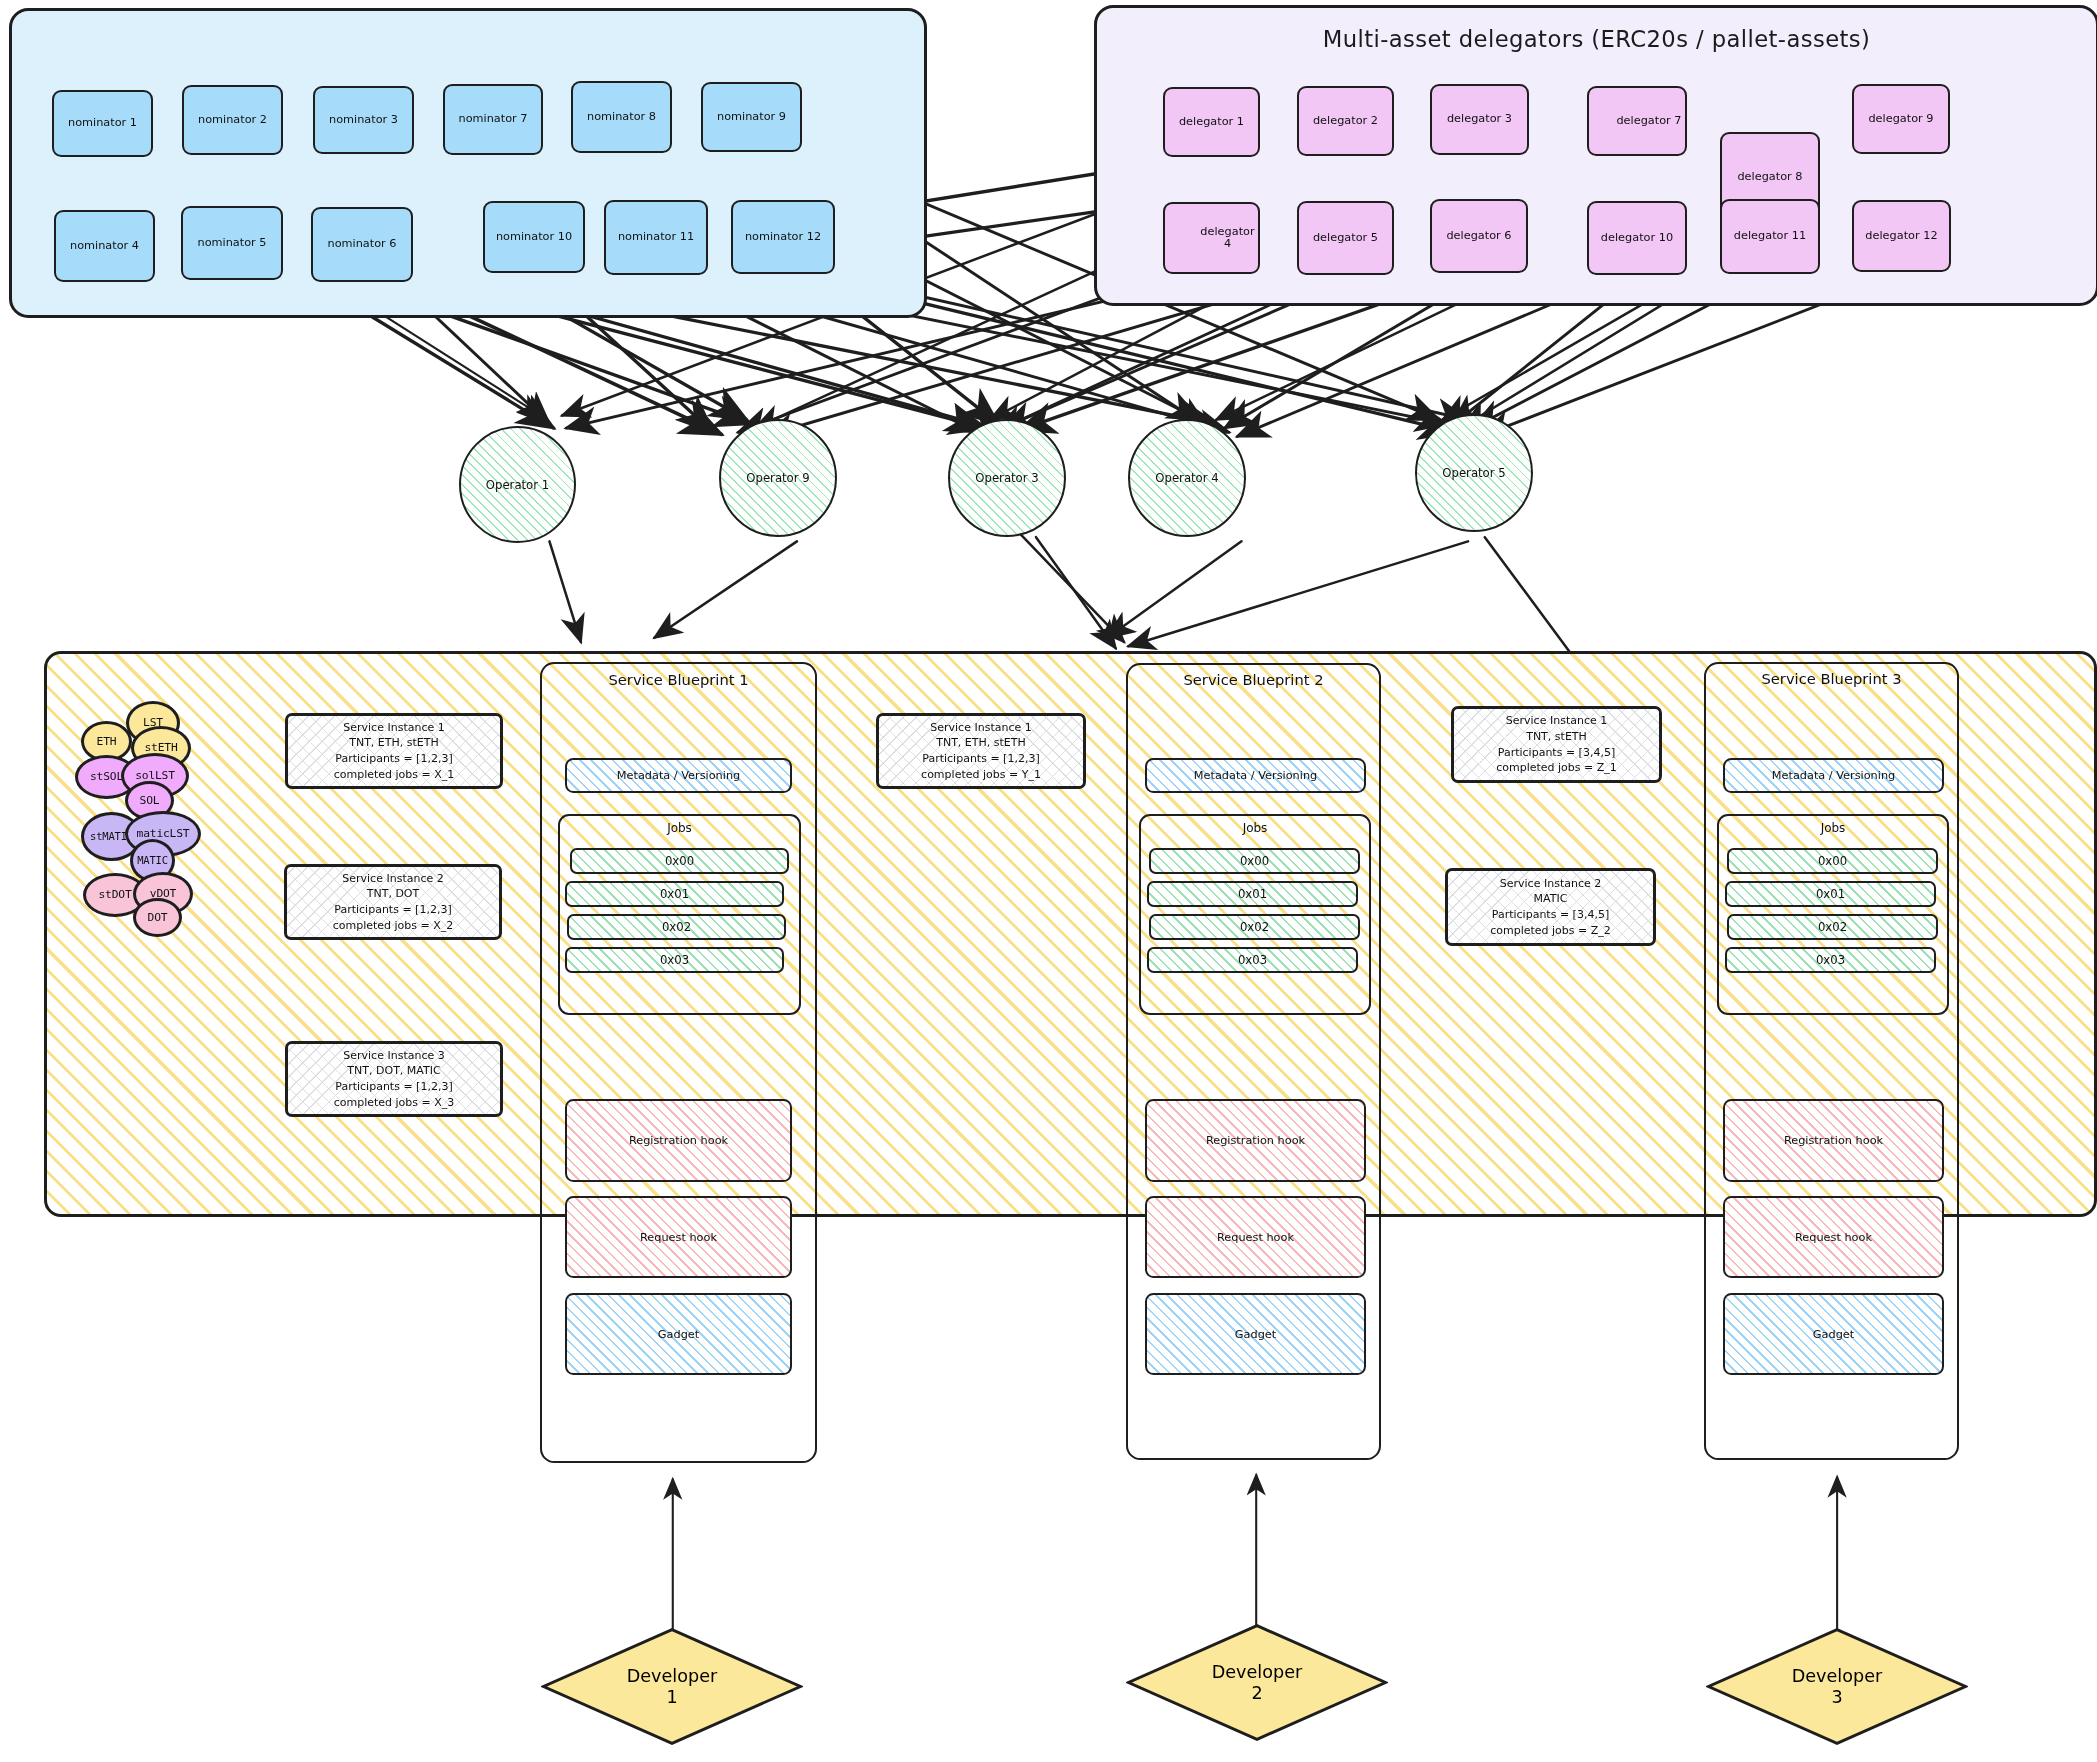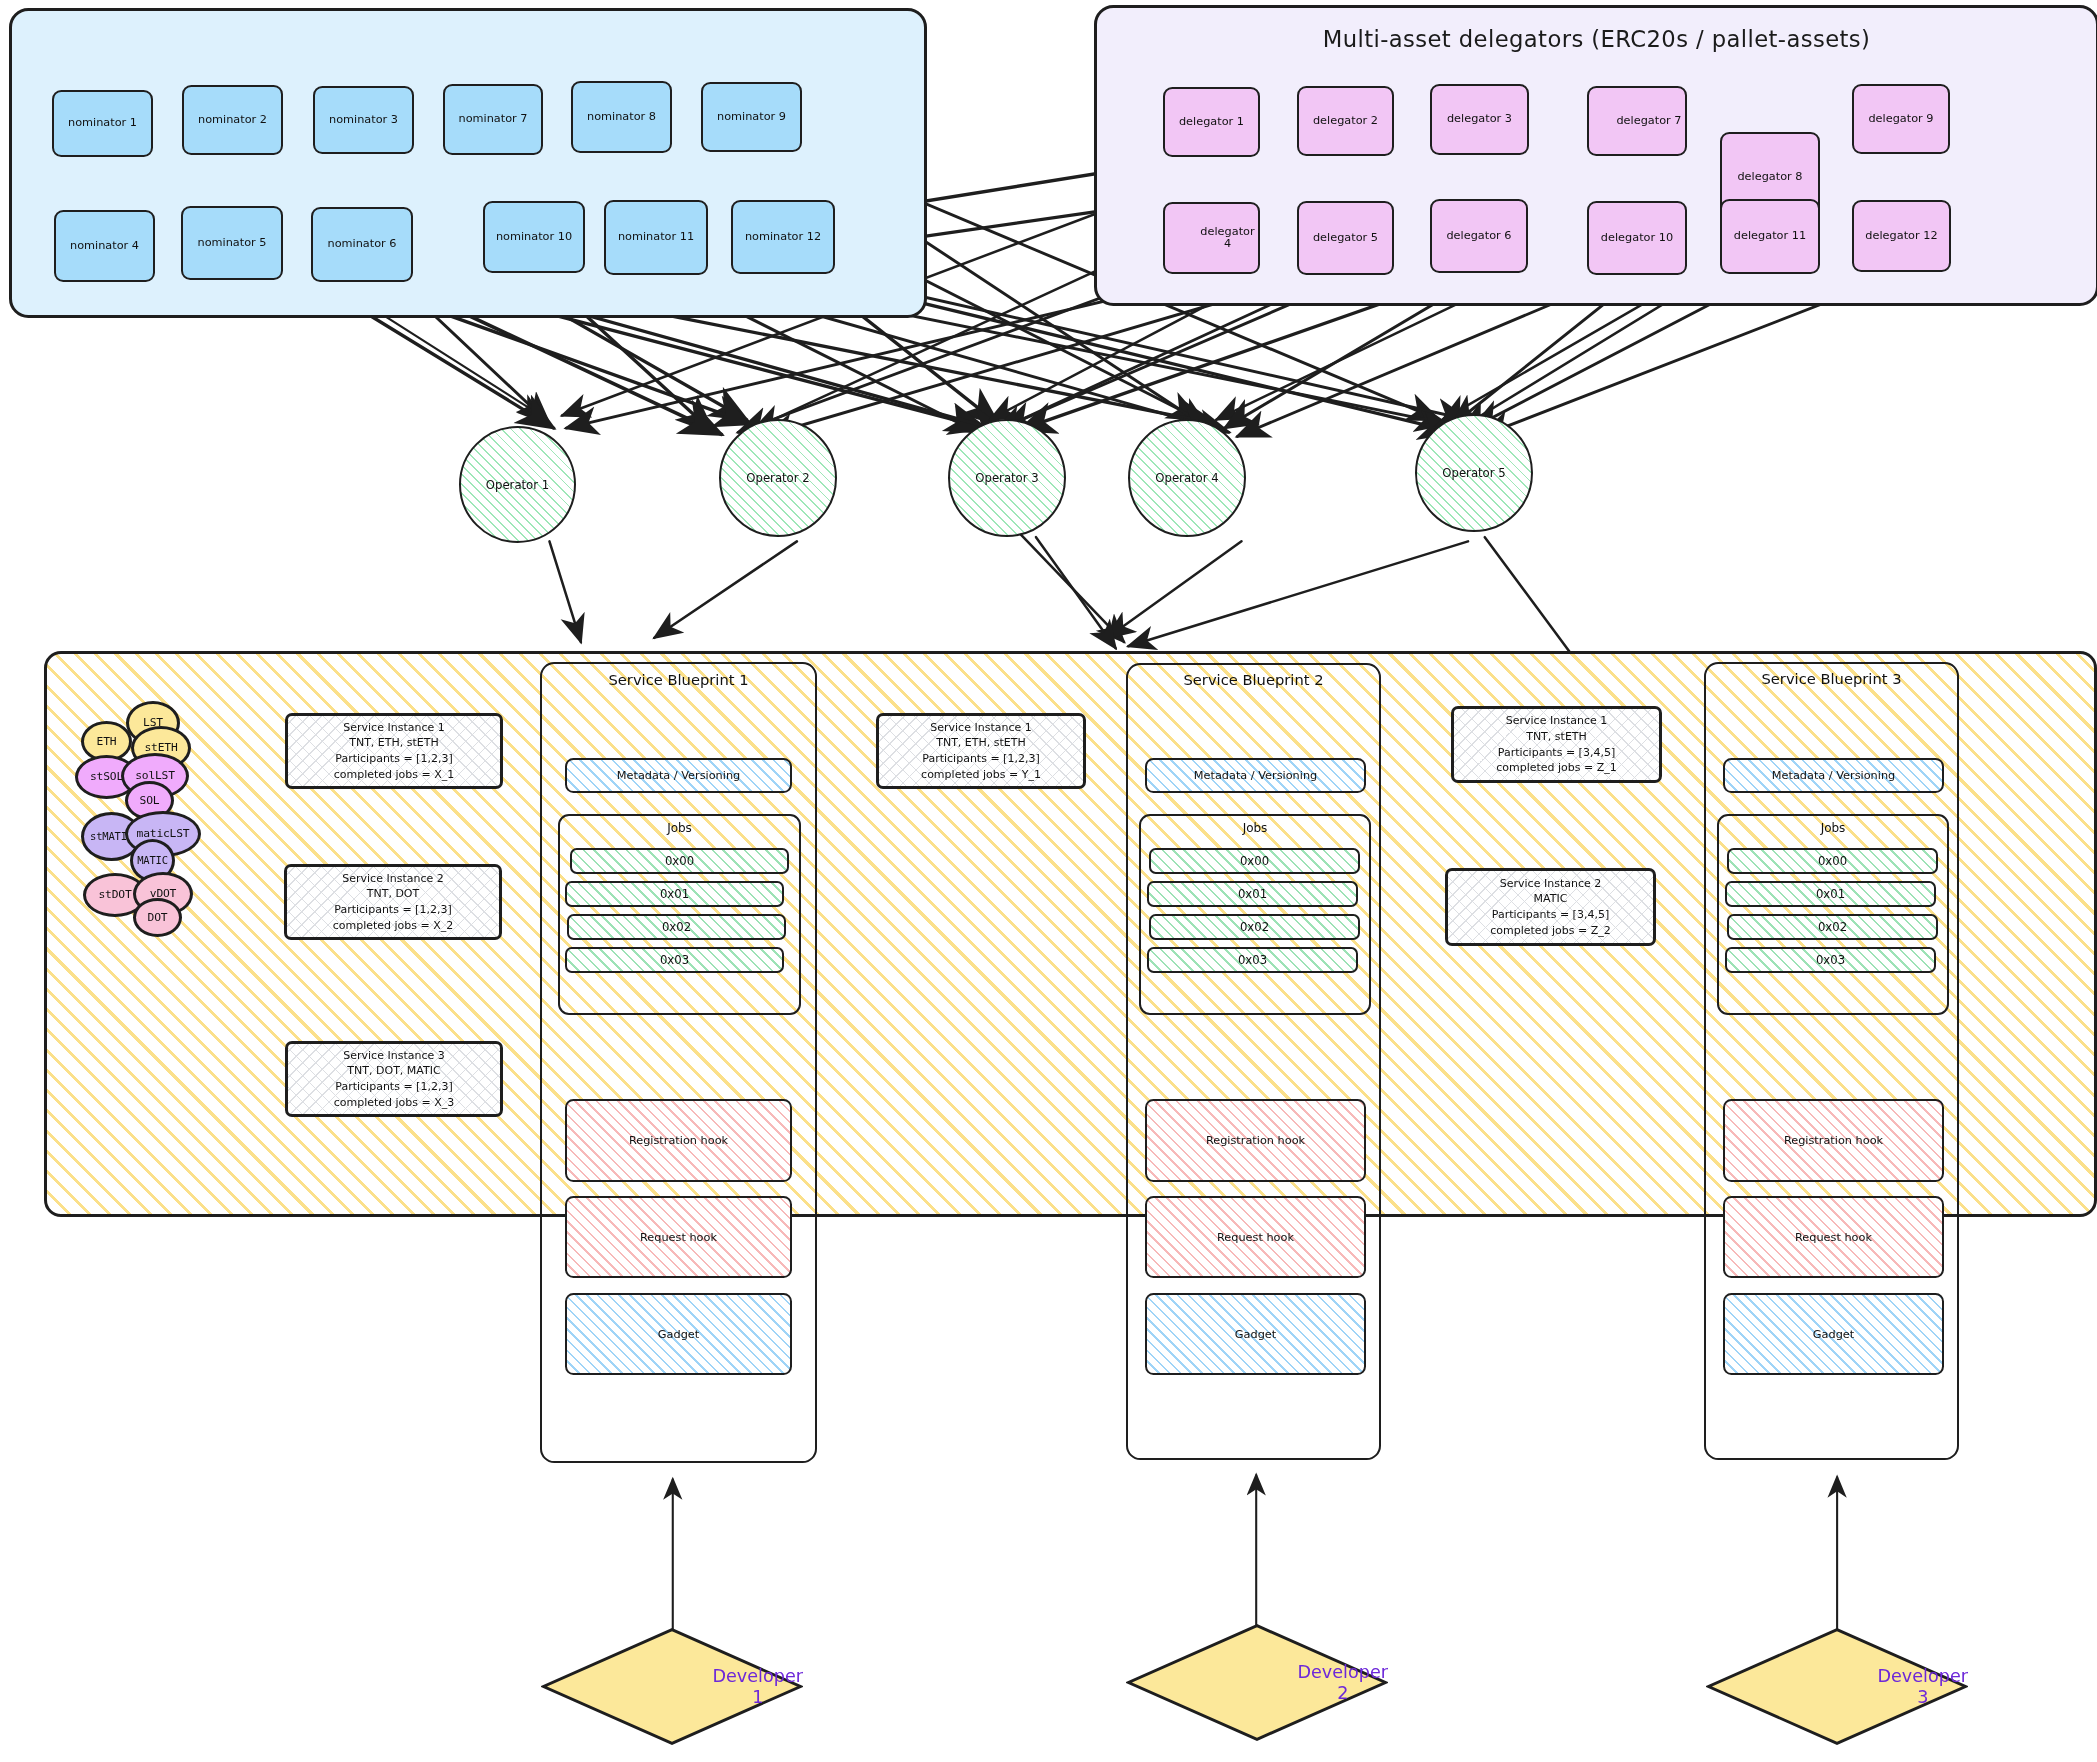--- a/index.html
+++ b/index.html
@@ -150,23 +150,23 @@
     border:2.5px solid #1e1e1e;
     border-radius:6.7px;
     box-sizing:border-box;
     display:flex;align-items:center;justify-content:center;
     font-size:11.7px;color:#111;
   }
 
   
   .developer{
     position:absolute;
-    display:flex;align-items:center;justify-content:flex-end;
+    display:flex;align-items:center;justify-content:center;
     text-align:center;
-    font-size:17.6px;color:#6d28d9;line-height:1.18;
+    font-size:17.6px;color:#000000;line-height:1.18;
   }
   .developer .dev-shape{
     position:absolute;left:0;top:0;width:100%;height:100%;
   }
   .developer .dev-text{position:relative;z-index:2;}
 </style>
 </head>
 <body>
 
 <div id="stage">
@@ -279,21 +279,21 @@
   <div class="chip delegator" style="left:1852px;top:84px;width:98px;height:70px;">delegator 9</div>
 
   <div class="chip delegator" style="left:1163px;top:202px;width:97px;height:72px;padding-left:32px;">delegator 4</div>
   <div class="chip delegator" style="left:1297px;top:201px;width:97px;height:74px;">delegator 5</div>
   <div class="chip delegator" style="left:1430px;top:199px;width:98px;height:74px;">delegator 6</div>
   <div class="chip delegator" style="left:1587px;top:201px;width:100px;height:74px;">delegator 10</div>
   <div class="chip delegator" style="left:1720px;top:199px;width:100px;height:75px;">delegator 11</div>
   <div class="chip delegator" style="left:1852px;top:200px;width:99px;height:72px;">delegator 12</div>
 
   <div class="operator" style="left:459px;top:426px;width:117px;height:117px;">Operator 1</div>
-  <div class="operator" style="left:719px;top:419px;width:118px;height:118px;">Operator 2</div>
+  <div class="operator" style="left:719px;top:419px;width:118px;height:118px;">Operator 9</div>
   <div class="operator" style="left:948px;top:419px;width:118px;height:118px;">Operator 3</div>
   <div class="operator" style="left:1128px;top:419px;width:118px;height:118px;">Operator 4</div>
   <div class="operator" style="left:1415px;top:414px;width:118px;height:118px;">Operator 5</div>
 
   <div id="yellow-region" style="left:44px;top:651px;width:2053px;height:566px;"></div>
 
   <div class="token tok-eth" style="left:126px;top:701px;width:54px;height:44px;">LST</div>
   <div class="token tok-eth" style="left:81px;top:721px;width:51px;height:41px;">ETH</div>
   <div class="token tok-eth" style="left:131px;top:726px;width:60px;height:44px;">stETH</div>
 

